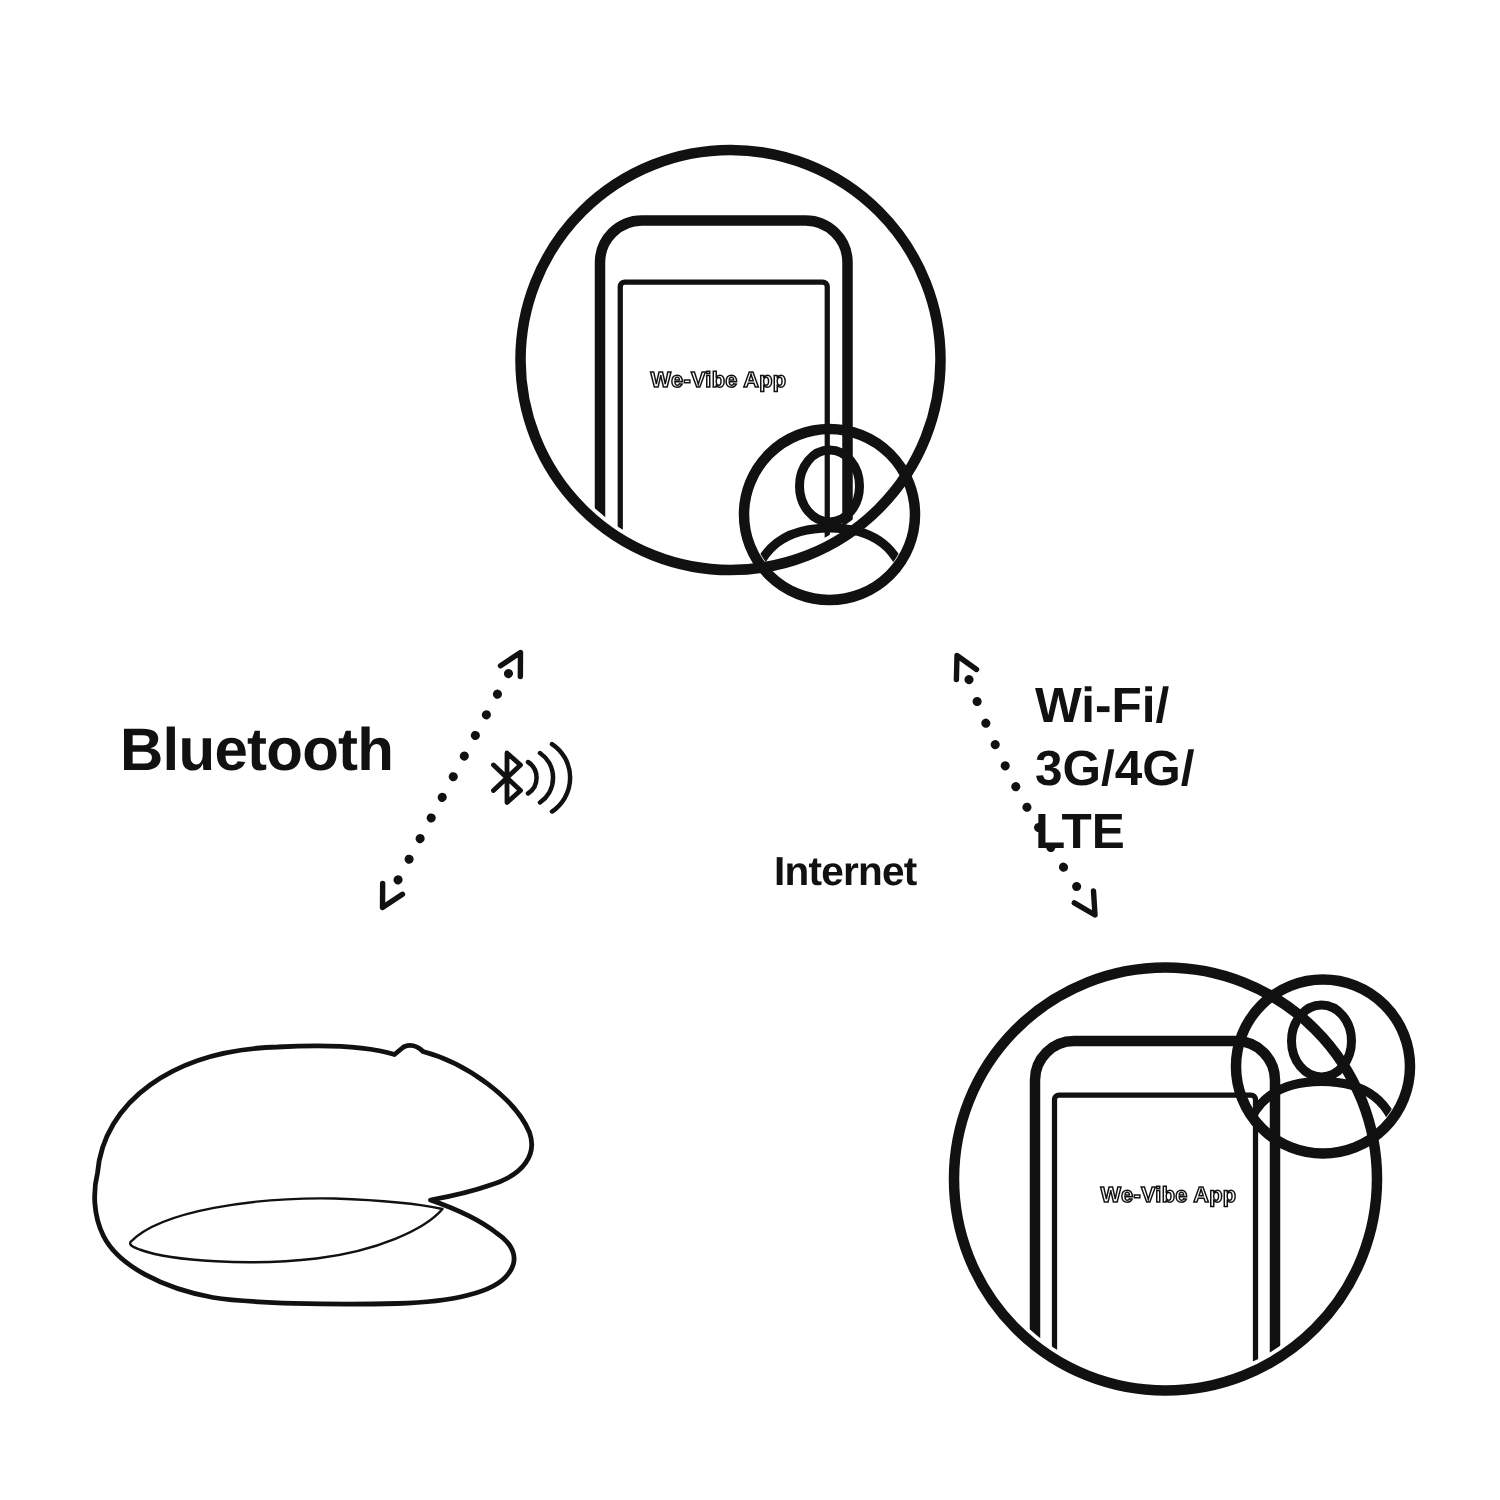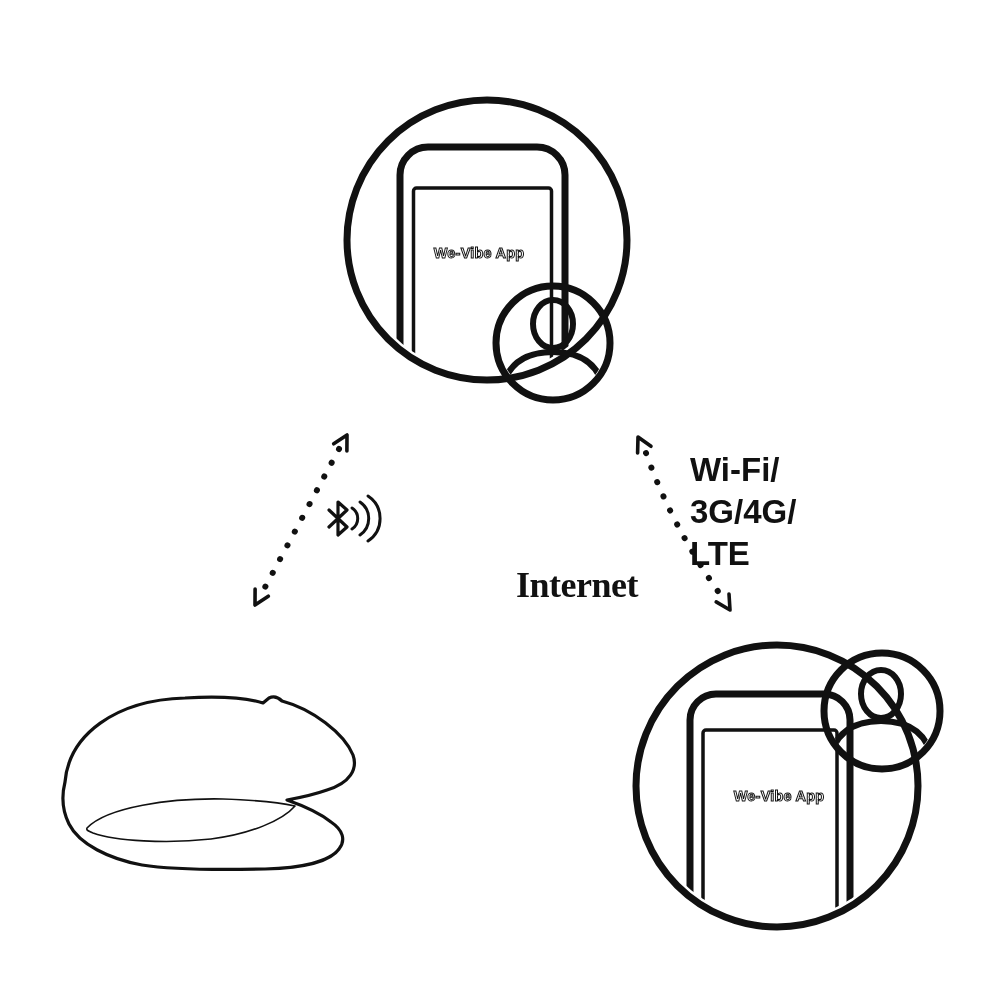--- a/index.html
+++ b/index.html
@@ -113,20 +113,21 @@
       <path d="M 53,19 A 27,27 0 0 1 53,64"></path>
     </g>
   </svg>
 
   <svg style="left:615px; top:405px;" width="135" height="215" viewBox="0 0 135 215">
     <path class="dots" d="M 31,36 Q 57,110 107,180"></path>
     <path class="arrowhead" d="M 22.6,36 L 23,20 L 36,29.3"></path>
     <path class="arrowhead" d="M 114,177 L 115,193 L 101.2,184.9"></path>
   </svg>
 
+  <div class="label" style="left:80px; top:467px; font-size:40px;">Bluetooth</div>
 
-  <div class="label" style="left:516px; top:555px; font-size:36px;font-family:Liberation Serif, serif;">Internet</div>
+  <div class="label" style="left:516px; top:555px; font-size:27px;">Internet</div>
 
   <div class="label network" style="left:690px; top:437px; width:200px; font-size:33px; line-height:42px;">Wi-Fi/
 3G/4G/
 LTE</div>
 
 </div>
 
 </body></html>

